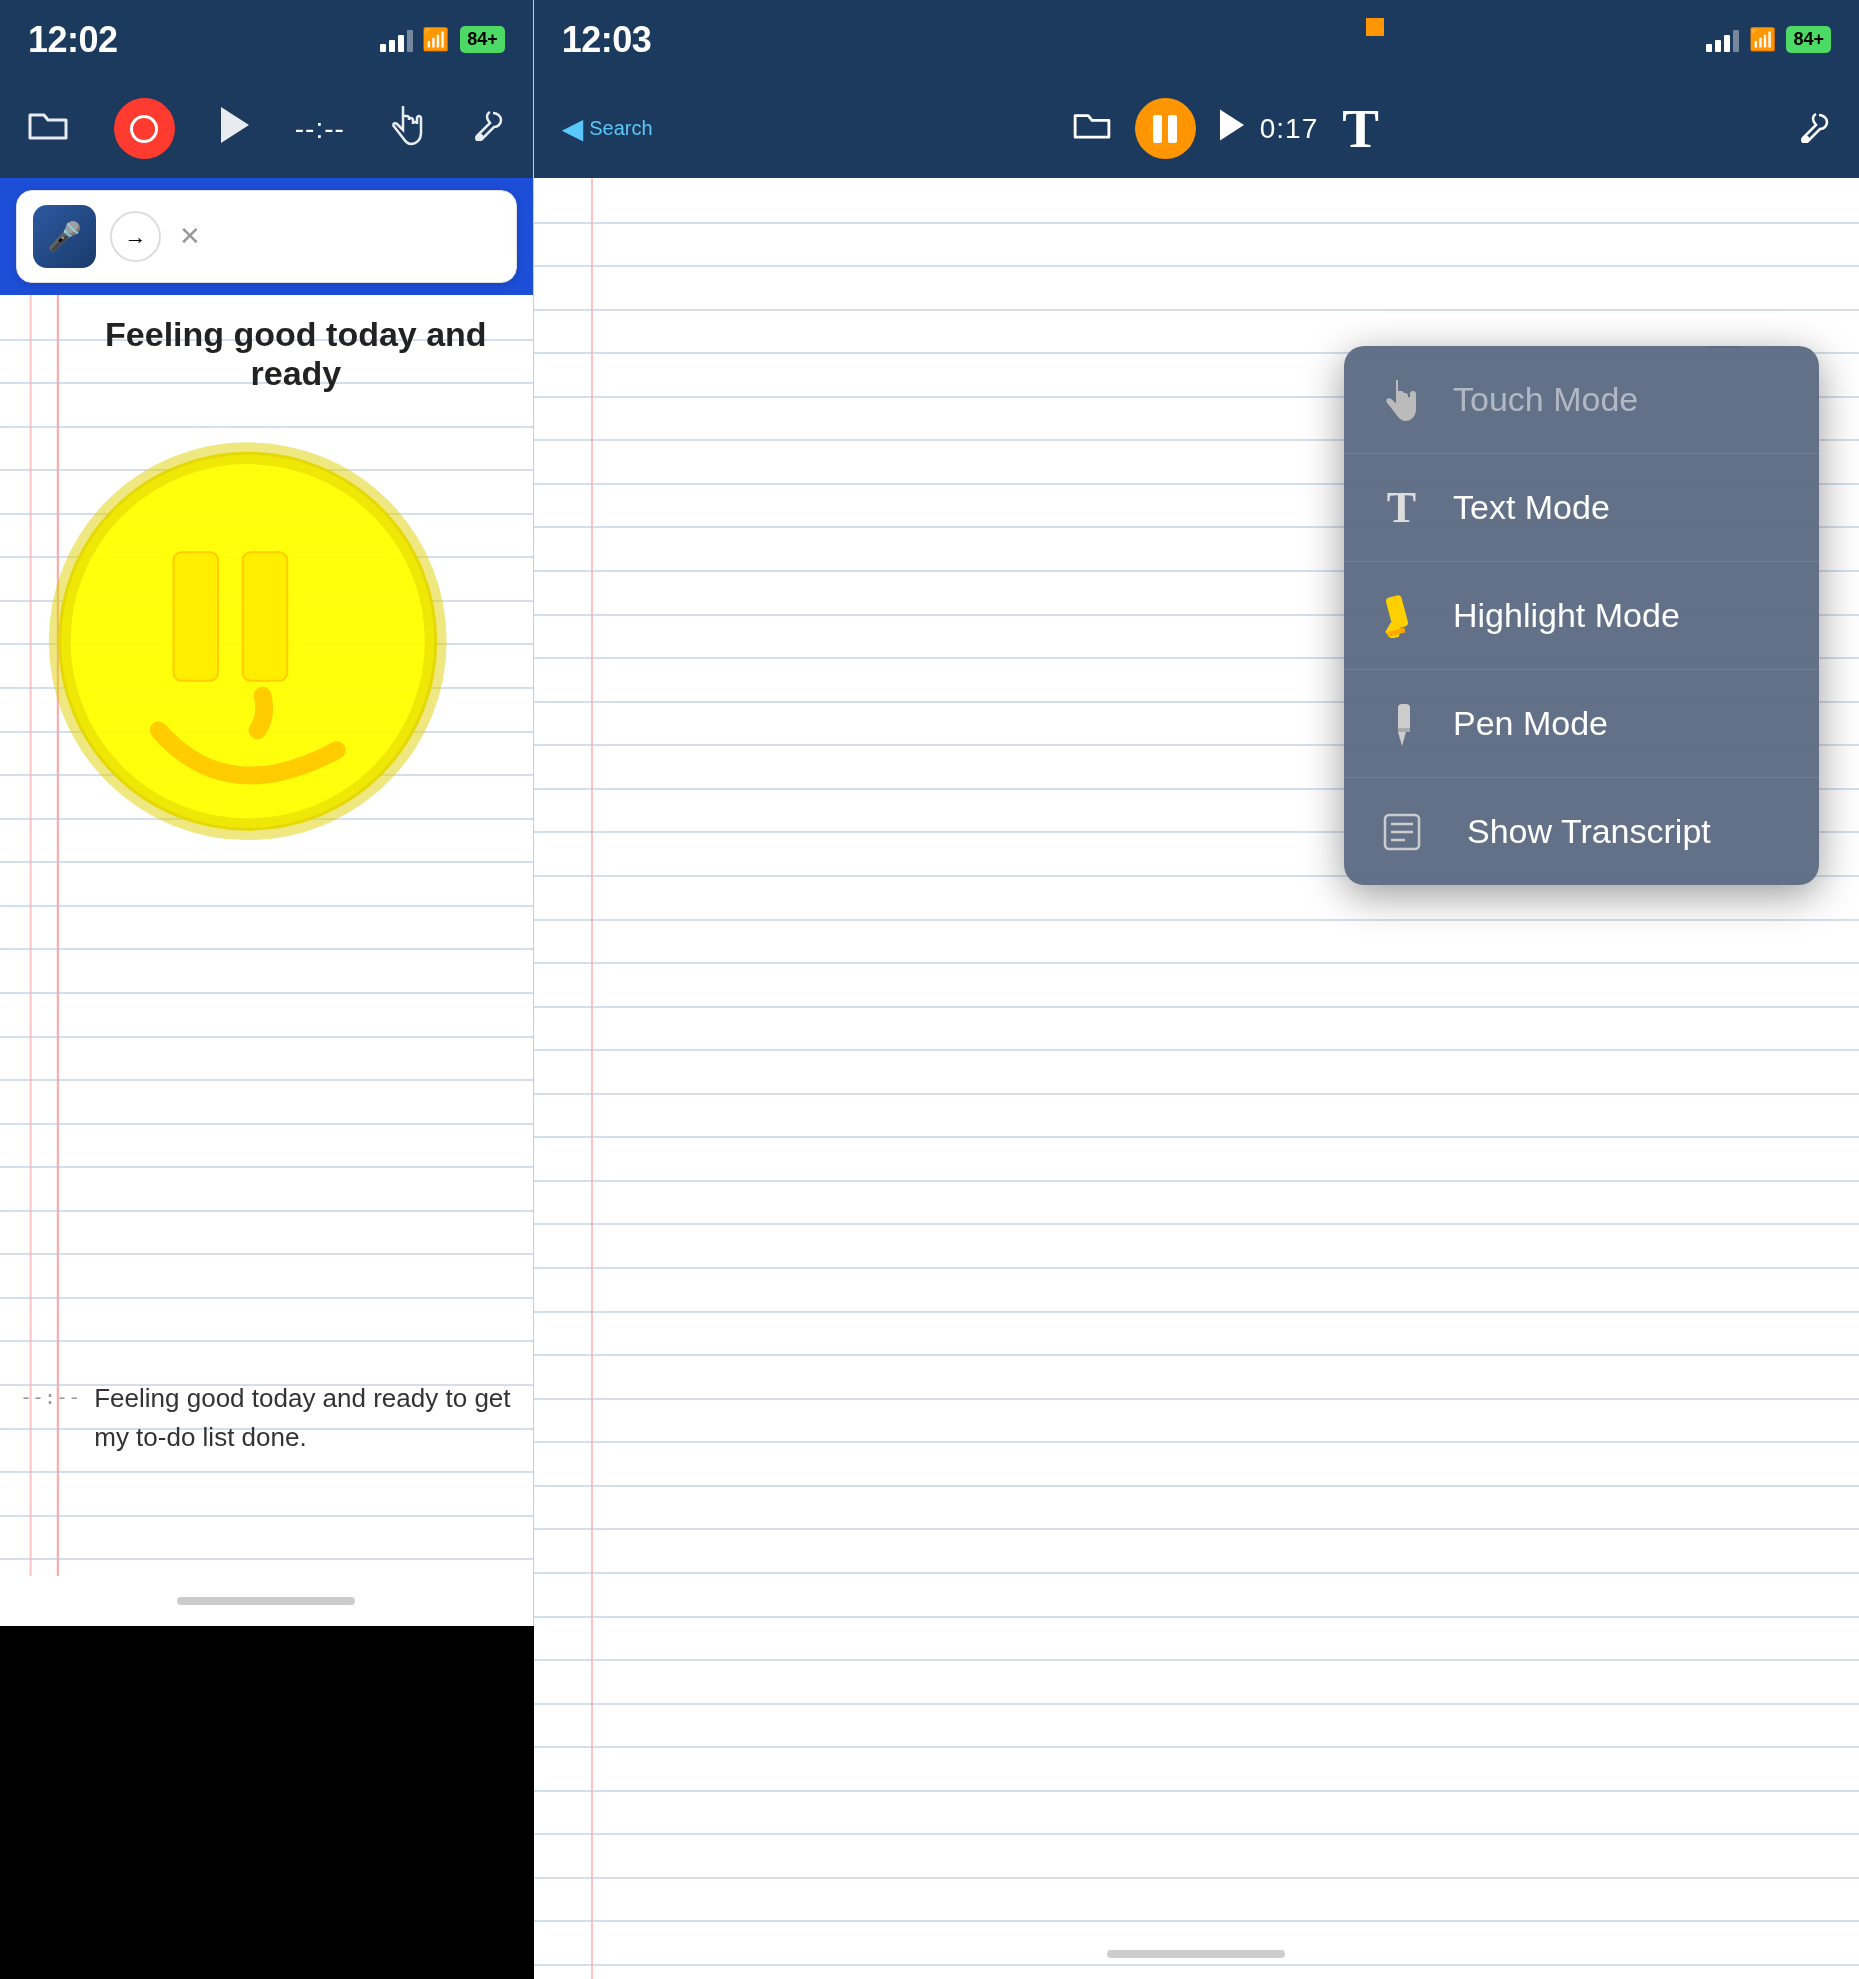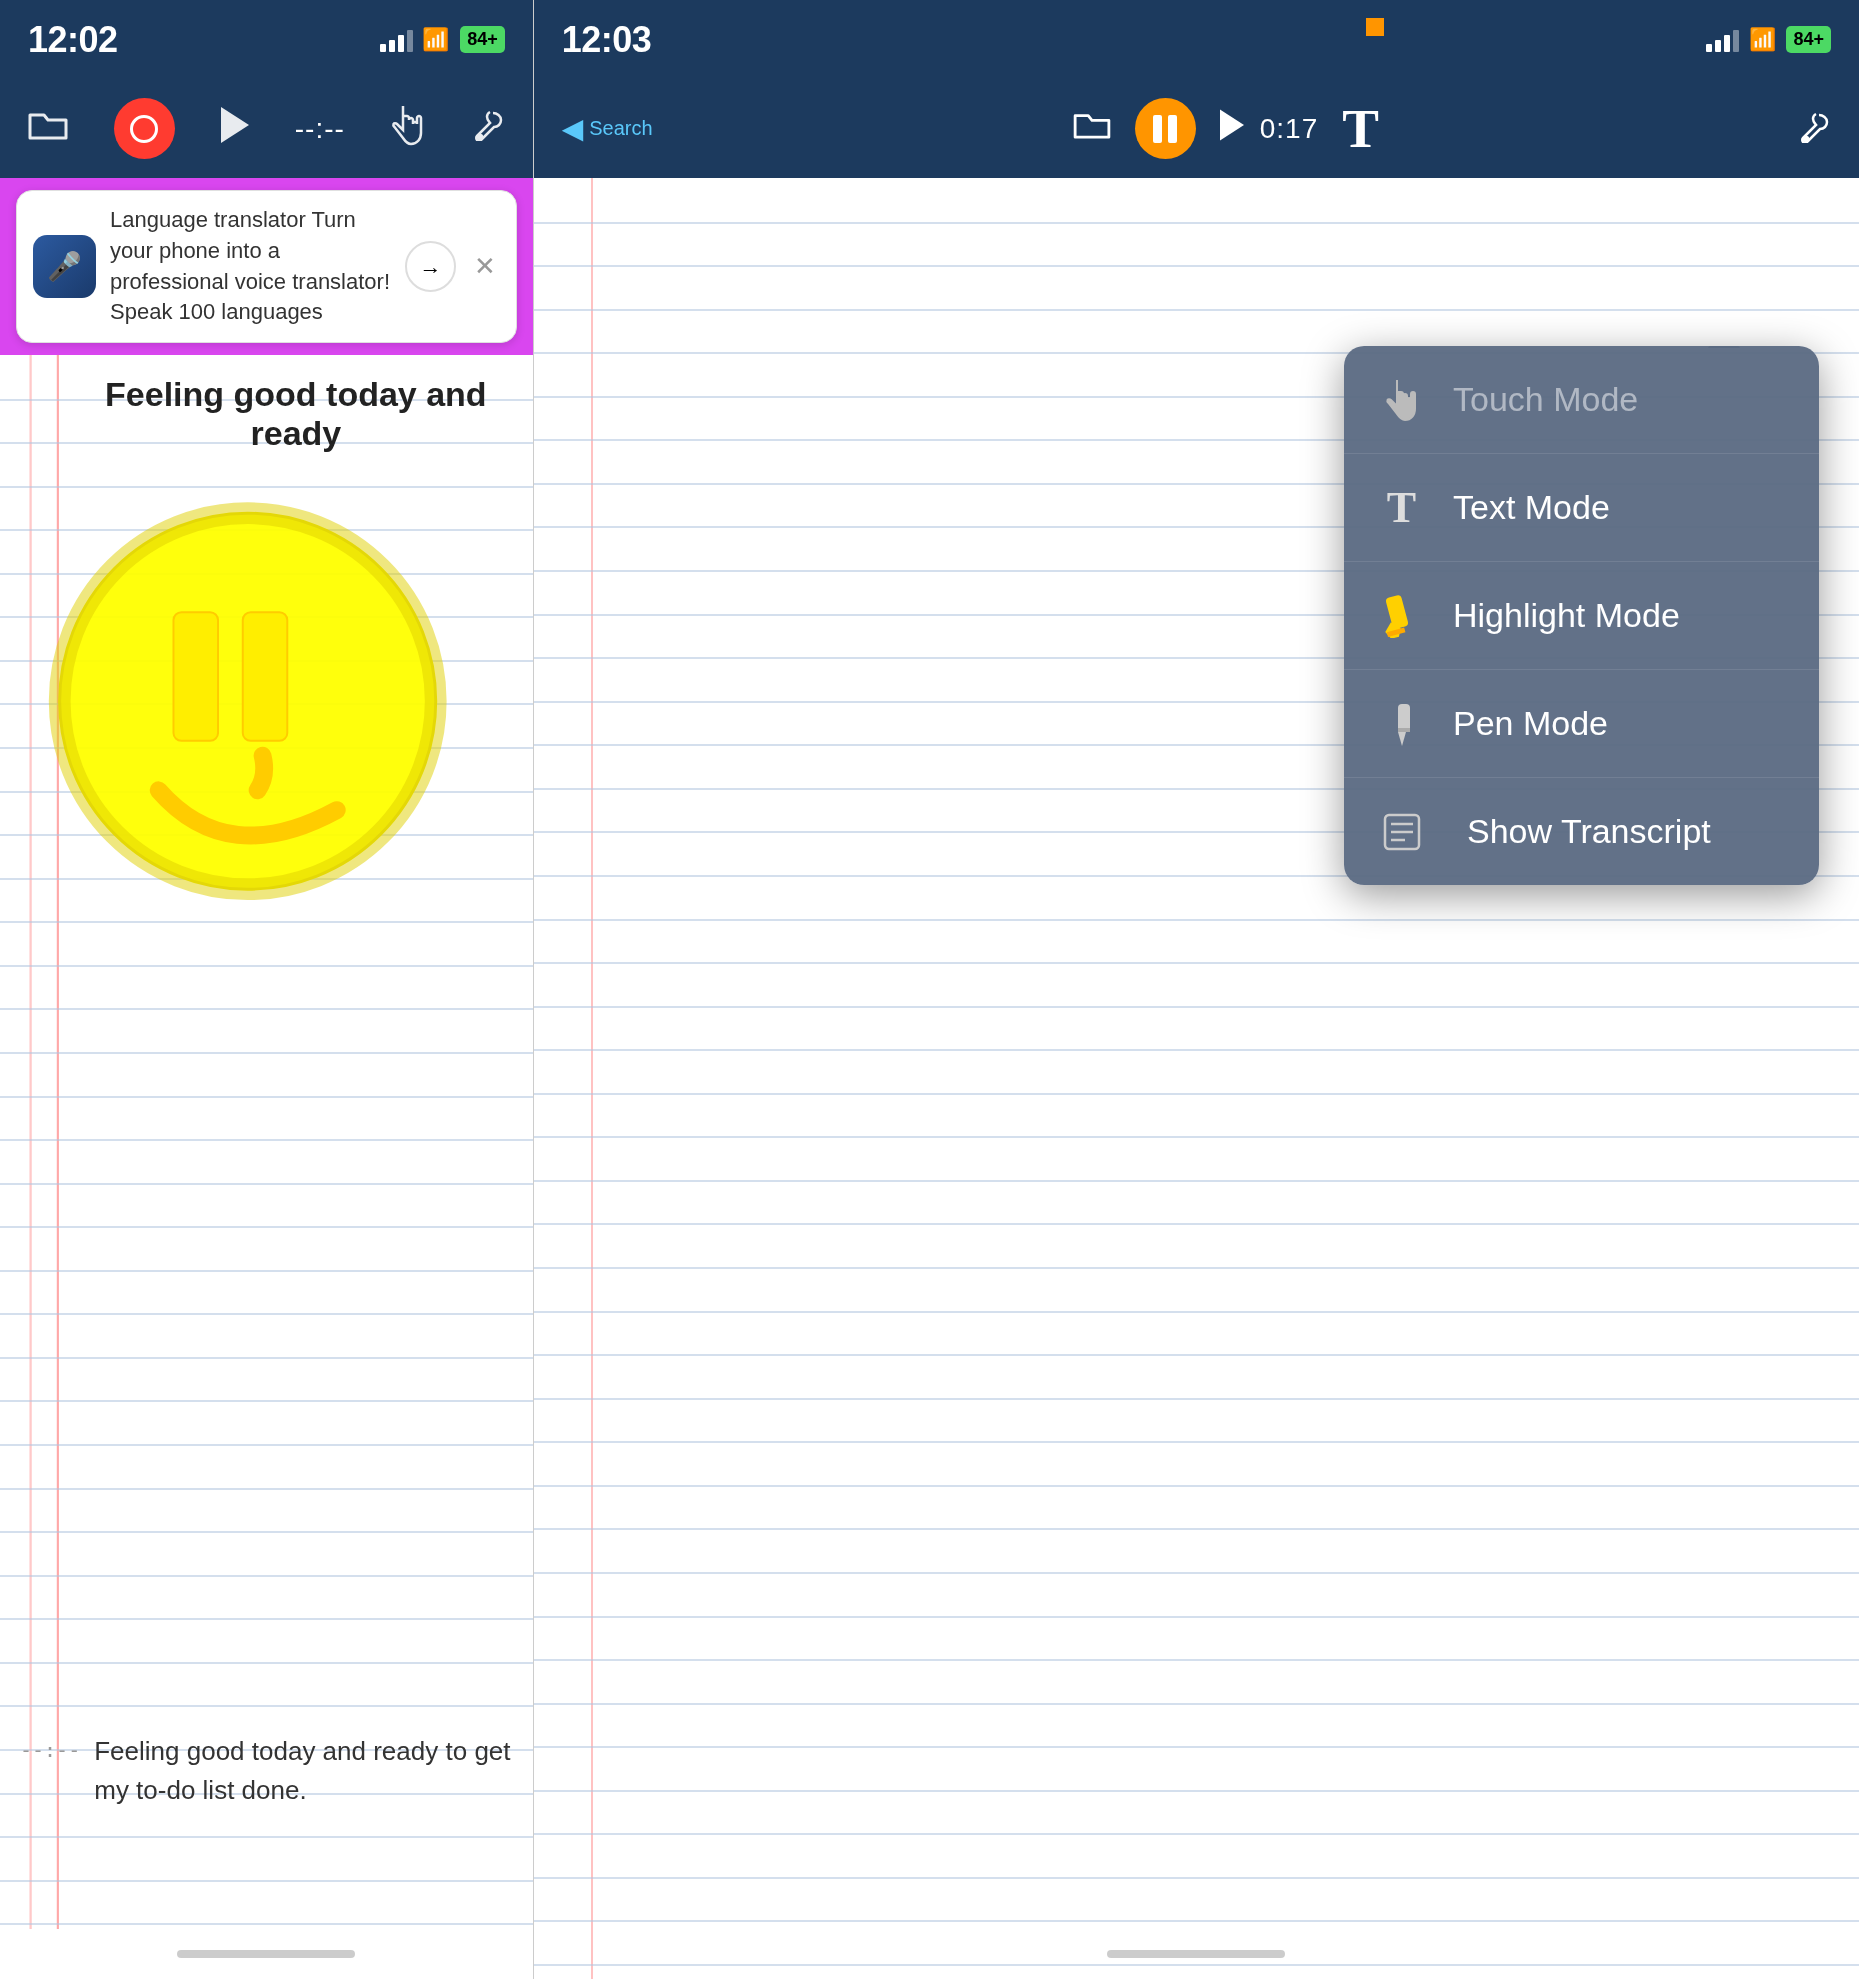--- a/index.html
+++ b/index.html
@@ -9,22 +9,22 @@
       display: flex;
       flex-direction: row;
       font-family: -apple-system, 'Helvetica Neue', Arial, sans-serif;
       overflow: hidden;
       background: #000;
     }
 
     
     .phone-left {
       width: 534px;
-      height: 1979px;
-      background: #d946ef;
+      height: 1626px;
+      background: #1d4ed8;
       display: flex;
       flex-direction: column;
       position: relative;
       border-right: 1px solid #ccc;
     }
 
     
     .phone-right {
       width: 1326px;
       height: 1979px;
@@ -360,21 +360,20 @@
         <path d="M20 4 C24 4 28 7 28 11 C28 15 25 18 21 18 L8 31 C7 32 5 32 4 31 C3 30 3 28 4 27 L17 14 C13 10 13 5 17 3"></path>
         <circle cx="7" cy="28" r="2" fill="#fff"></circle>
       </svg>
     </span>
   </div>
 
   <div class="notification-banner">
     <div class="notif-icon">
       <span style="font-size:28px;">🎤</span>
     </div>
-    <div class="notif-text">Language translator Turn your phone into a professional voice translator! Speak 100 languages</div>
     <div class="notif-arrow">→</div>
     <div class="notif-close">✕</div>
   </div>
 
   <div class="notebook">
 
     <svg class="notebook-lines" width="534" height="1683" xmlns="http://www.w3.org/2000/svg" viewBox="0 0 539 1700">
       <line x1="58" y1="0" x2="58" y2="1700" stroke="#ffaaaa" stroke-width="2" opacity="0.6"></line>
       <line x1="30" y1="0" x2="30" y2="1700" stroke="#ffaaaa" stroke-width="1.5" opacity="0.4"></line>
 

